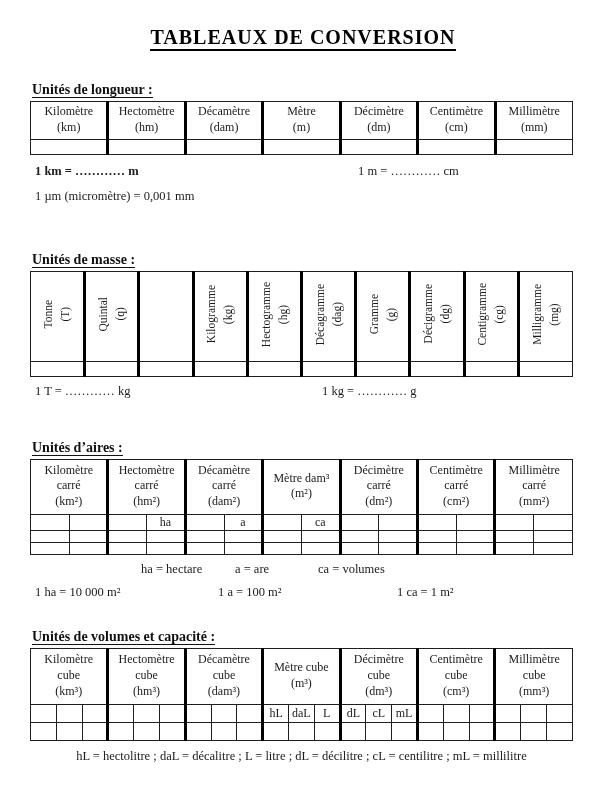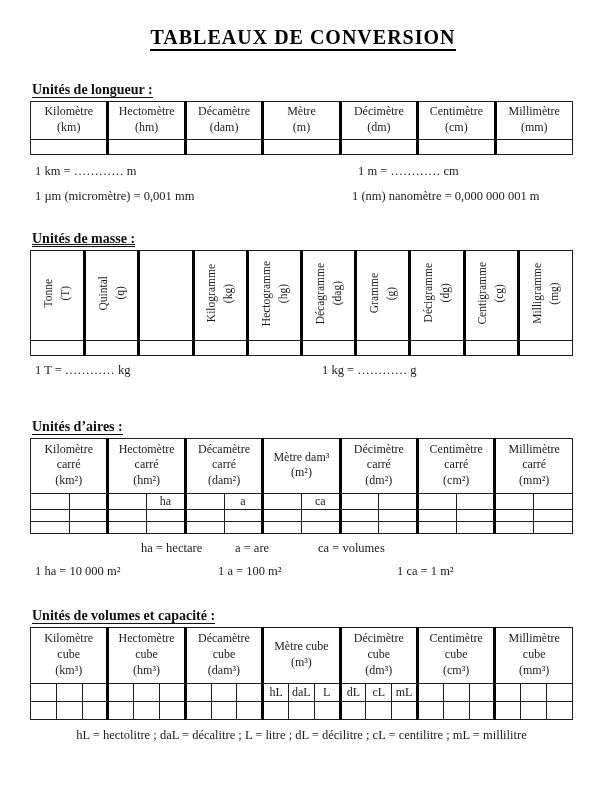--- a/index.html
+++ b/index.html
@@ -45,21 +45,21 @@
   .hrow-a th { padding: 3px 0 4px 0; }
   .subrow-v td { height: 17px; }
   .erow-v td { height: 17px; }
 
   .notes { position: relative; }
   .nrow { position: relative; font-size: 12.5px; }
   .nrow span { position: absolute; white-space: nowrap; }
   .center-note { font-size: 12.5px; text-align: center; width: 543px; }
 
   .mt-sec1 { margin-top: 33px; }
-  .mt-sec2 { margin-top: 25px; text-decoration: underline; }
+  .mt-sec2 { margin-top: 46px; }
   .mt-sec3 { margin-top: 39px; }
   .mt-sec4 { margin-top: 27px; }
 </style>
 </head>
 <body>
 
 <div class="page">
 
   <h1 class="title"><span>TABLEAUX DE CONVERSION</span></h1>
 
@@ -98,26 +98,25 @@
         <td class="mj"></td>
         <td class="mj"></td>
         <td class="mj"></td>
         <td class="mj"></td>
         <td class="mj"></td>
       </tr>
     </tbody>
       </table>
     <div class="notes" style="margin-top:9px;">
       <div class="nrow" style="height:25px;">
-        <span style="left:5px;">1 km = ………… m</span>
+        <span style="left:5px;font-weight:bold;">1 km = ………… m</span>
         <span style="left:328px;">1 m = ………… cm</span>
       </div>
       <div class="nrow" style="height:17px;">
         <span style="left:5px;">1 µm (micromètre) = 0,001 mm</span>
-        <span style="left:322px;">1 (nm) nanomètre = 0,000 000 001 m</span>
       </div>
     </div>
   </div>
 
   <div class="section mt-sec2">
     <p class="sec-heading"><span>Unités de masse :</span></p>
     <table>
       <colgroup>
           <col>
           <col>

